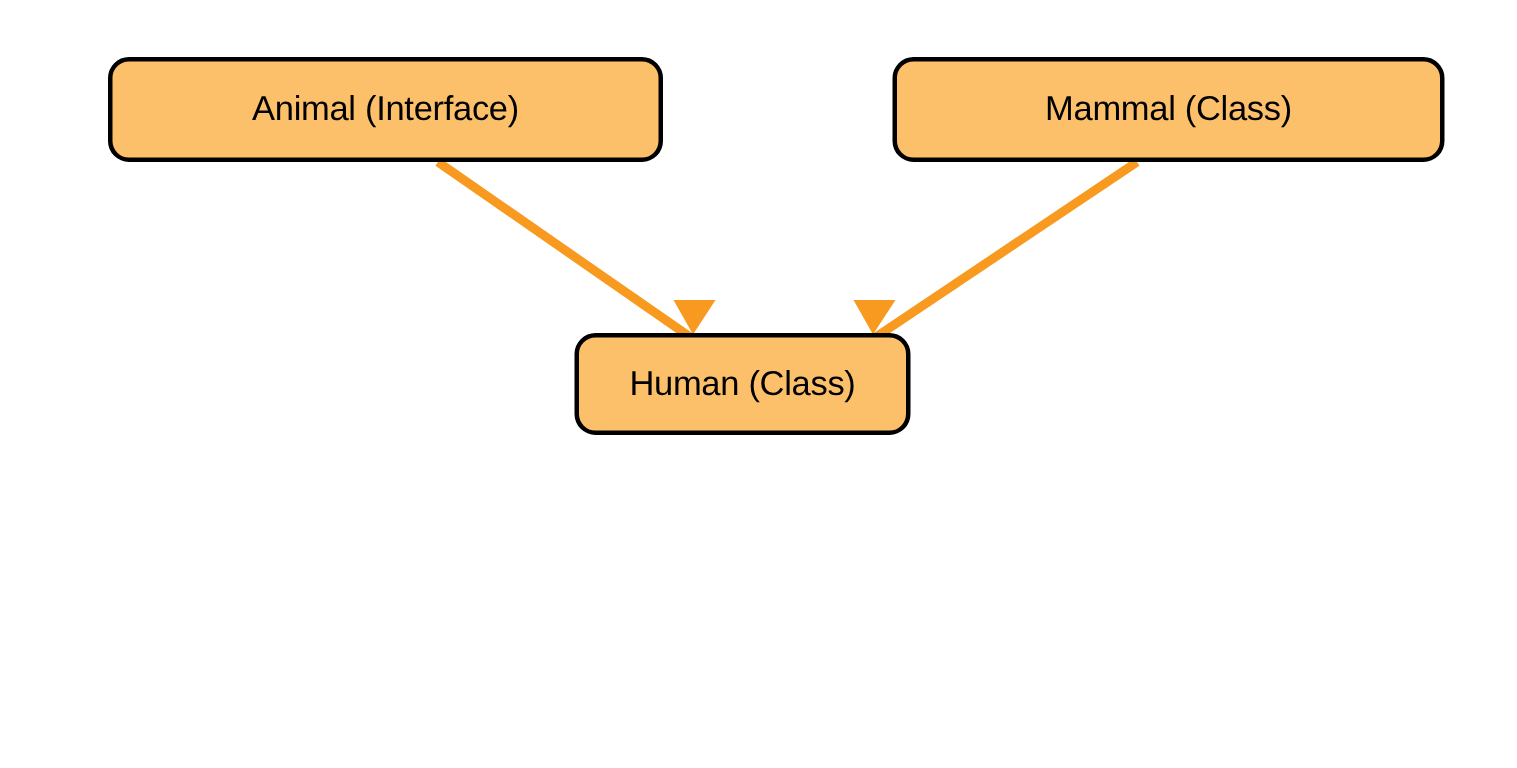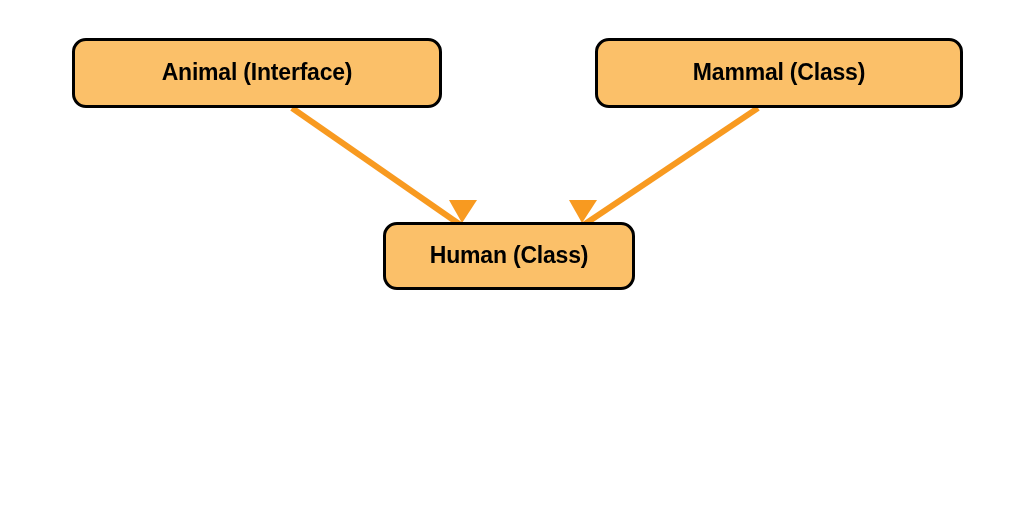--- a/index.html
+++ b/index.html
@@ -37,42 +37,42 @@
     border: 3px solid #000000;
     border-radius: 14px;
     display: flex;
     align-items: center;
     justify-content: center;
     text-align: center;
   }
   .node-label {
     color: #000000;
     font-size: 23px;
-    font-weight: bold;
+    font-weight: normal;
     letter-spacing: -0.2px;
     line-height: 1.1;
     white-space: nowrap;
   }
   #node-animal {
     left: 72px;
     top: 38px;
     width: 370px;
     height: 70px;
   }
   #node-mammal {
     left: 595px;
     top: 38px;
     width: 368px;
     height: 70px;
     justify-content: center;
   }
   #node-human {
     left: 383px;
     top: 222px;
-    width: 252px;
+    width: 224px;
     height: 68px;
   }
 </style>
 </head>
 <body>
 
 <div id="diagram-canvas">
 
   <svg class="edge-layer" viewBox="0 0 1011 512" width="1011" height="512">
     <g>

